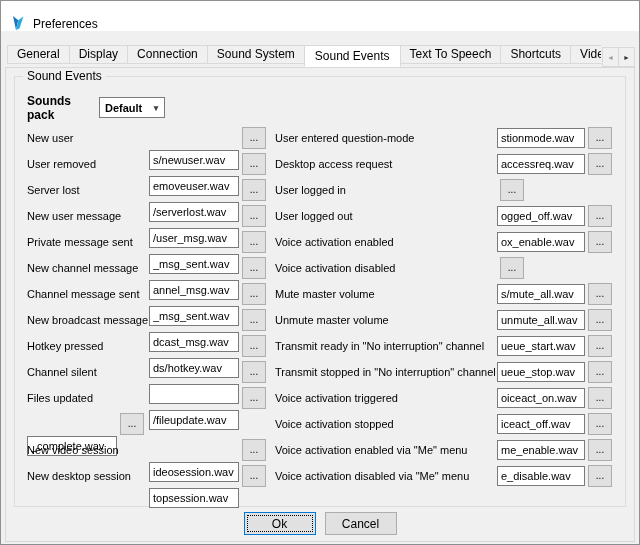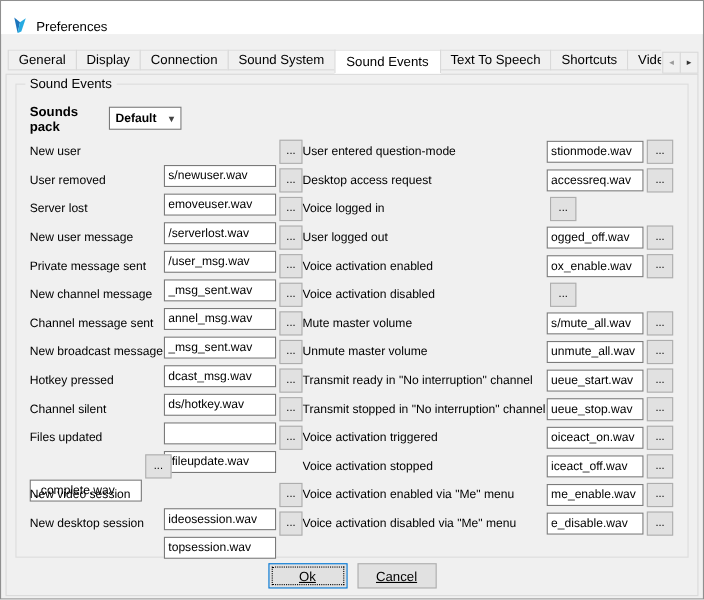--- a/index.html
+++ b/index.html
@@ -92,37 +92,37 @@
   .row { display:flex; align-items:center; height:26px; }
   .rlabel {
     font-size:11px; color:#000; white-space:nowrap; overflow:hidden;
   }
   .col.left  .rlabel { flex:0 0 122px; width:122px; }
   .col.right .rlabel { flex:0 0 222px; width:222px; }
   .row input {
     height:20px; border:1px solid #7a7a7a; background:#fff;
     font-family:inherit; font-size:11px; padding:0 3px; color:#000;
   }
-  .col.left  .row input { width:102px;margin-top:44px; }
+  .col.left  .row input { width:90px;margin-top:44px; }
   .col.right .row input { width:88px; }
   .browse {
     width:24px; height:22px; margin-left:3px; padding:0;
     background:#e1e1e1; border:1px solid #adadad;
     font-family:inherit; font-size:10px; line-height:1; color:#000;
   }
 
   
   .footer {
     position:absolute; left:0; right:0; bottom:6px;
     display:flex; justify-content:center; gap:9px;
   }
   .btn {
     min-width:72px; height:23px; padding:0 12px;
     background:#e1e1e1; border:1px solid #adadad;
-    font-family:inherit; font-size:12px; color:#000;text-decoration:underline;
+    font-family:inherit; font-size:12px; color:#000;
   }
   .btn.default {
     border:1px solid #0078d7;
     outline:1px dotted #000; outline-offset:-4px;
   }
 </style>
 </head>
 <body>
 
 <div class="window">
@@ -244,21 +244,21 @@
               <span class="rlabel">User entered question-mode</span>
               <input type="text" value="stionmode.wav" style="">
               <button class="browse">...</button>
             </div>
             <div class="row">
               <span class="rlabel">Desktop access request</span>
               <input type="text" value="accessreq.wav" style="">
               <button class="browse">...</button>
             </div>
             <div class="row">
-              <span class="rlabel">Voice logged in</span>
+              <span class="rlabel">User logged in</span>
               <button class="browse">...</button>
             </div>
             <div class="row">
               <span class="rlabel">User logged out</span>
               <input type="text" value="ogged_off.wav" style="">
               <button class="browse">...</button>
             </div>
             <div class="row">
               <span class="rlabel">Voice activation enabled</span>
               <input type="text" value="ox_enable.wav" style="">

